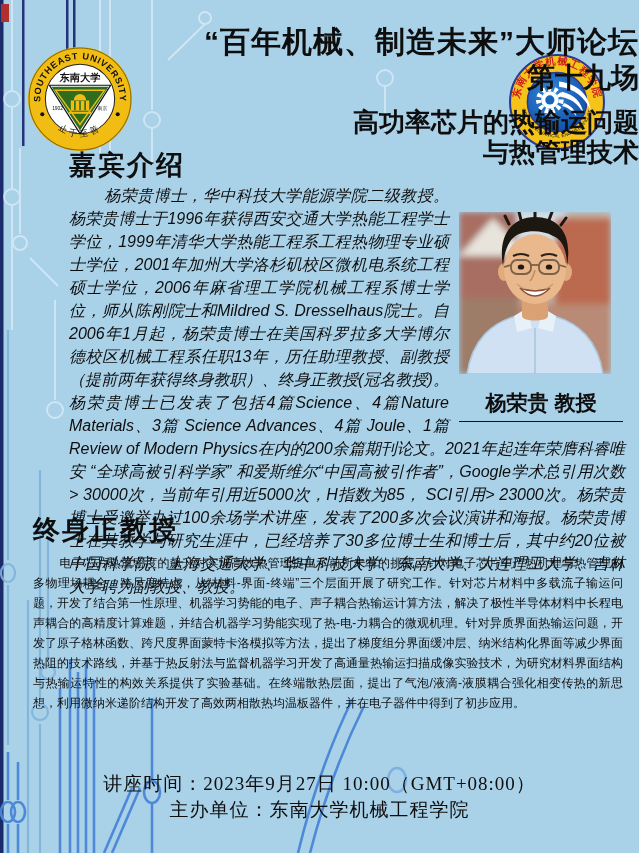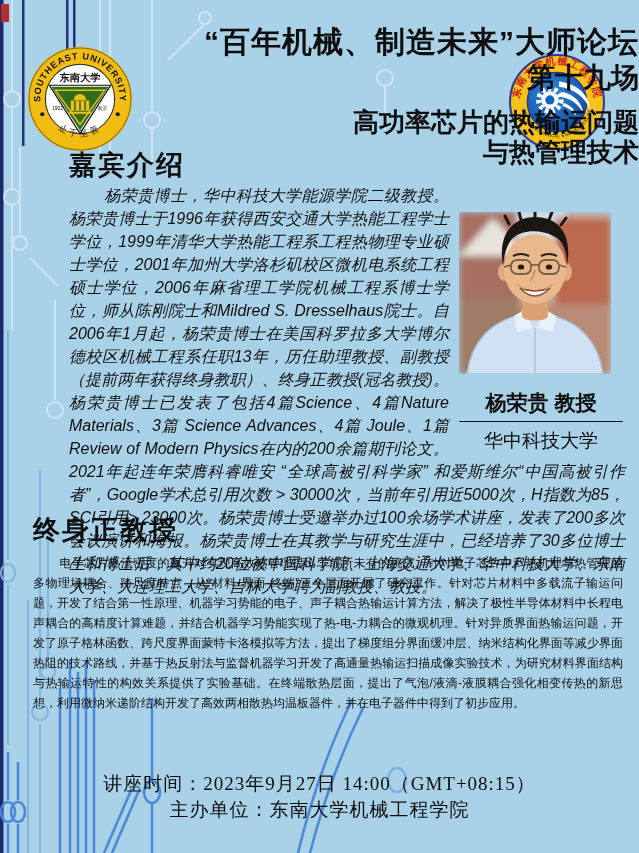--- a/index.html
+++ b/index.html
@@ -227,28 +227,27 @@
         </g>
         <ellipse cx="62" cy="55" rx="3.2" ry="2.6" fill="#241a12"></ellipse>
         <ellipse cx="90" cy="55" rx="3.2" ry="2.6" fill="#241a12"></ellipse>
 
         <path d="M76 58 Q74 66 71 69" stroke="#c28e60" stroke-width="1.6" fill="none"></path>
         <path d="M61 76 Q76 92 91 76 Q76 82 61 76 Z" fill="#ffffff" stroke="#8a5038" stroke-width="1.4"></path>
         <path d="M58 72 Q62 76 66 77 M94 72 Q90 76 86 77" stroke="#cf9a6a" stroke-width="1.2" fill="none"></path>
       </svg>
       <figcaption class="speaker-name">杨荣贵 教授</figcaption>
       <div class="caption-line"></div>
-      <div class="speaker-affil">华中科技大学</div>
     </figure>
     <p>杨荣贵博士，华中科技大学能源学院二级教授。杨荣贵博士于1996年获得西安交通大学热能工程学士学位，1999年清华大学热能工程系工程热物理专业硕士学位，2001年加州大学洛杉矶校区微机电系统工程硕士学位，2006年麻省理工学院机械工程系博士学位，师从陈刚院士和Mildred S. Dresselhaus院士。自2006年1月起，杨荣贵博士在美国科罗拉多大学博尔德校区机械工程系任职13年，历任助理教授、副教授（提前两年获得终身教职）、终身正教授(冠名教授)。杨荣贵博士已发表了包括4篇Science、4篇Nature Materials、3篇 Science Advances、4篇 Joule、1篇Review of Modern Physics在内的200余篇期刊论文。2021年起连年荣膺科睿唯安 “全球高被引科学家” 和爱斯维尔“中国高被引作者”，Google学术总引用次数 &gt; 30000次，当前年引用近5000次，H指数为85， SCI引用&gt; 23000次。杨荣贵博士受邀举办过100余场学术讲座，发表了200多次会议演讲和海报。杨荣贵博士在其教学与研究生涯中，已经培养了30多位博士生和博士后，其中约20位被中国科学院、上海交通大学、华中科技大学、东南大学、大连理工大学、吉林大学聘为副教授、教授。</p>
   </section>
 
   <section class="abstract">
     <h2 class="sec-heading">终身正教授</h2>
     <p>电子芯片热流密度的飙升对实现高效热管理提出了前所未有的挑战。针对电子芯片中产热机理与热管理的多物理场耦合、跨尺度特点，从“材料-界面-终端”三个层面开展了研究工作。针对芯片材料中多载流子输运问题，开发了结合第一性原理、机器学习势能的电子、声子耦合热输运计算方法，解决了极性半导体材料中长程电声耦合的高精度计算难题，并结合机器学习势能实现了热-电-力耦合的微观机理。针对异质界面热输运问题，开发了原子格林函数、跨尺度界面蒙特卡洛模拟等方法，提出了梯度组分界面缓冲层、纳米结构化界面等减少界面热阻的技术路线，并基于热反射法与监督机器学习开发了高通量热输运扫描成像实验技术，为研究材料界面结构与热输运特性的构效关系提供了实验基础。在终端散热层面，提出了气泡/液滴-液膜耦合强化相变传热的新思想，利用微纳米递阶结构开发了高效两相散热均温板器件，并在电子器件中得到了初步应用。</p>
   </section>
 
   <div class="footer">
-    <div>讲座时间：2023年9月27日 14:00（GMT+08:15）</div>
+    <div>讲座时间：2023年9月27日 10:00（GMT+08:00）</div>
     <div>主办单位：东南大学机械工程学院</div>
   </div>
 
 </div>
 
 </body></html>

